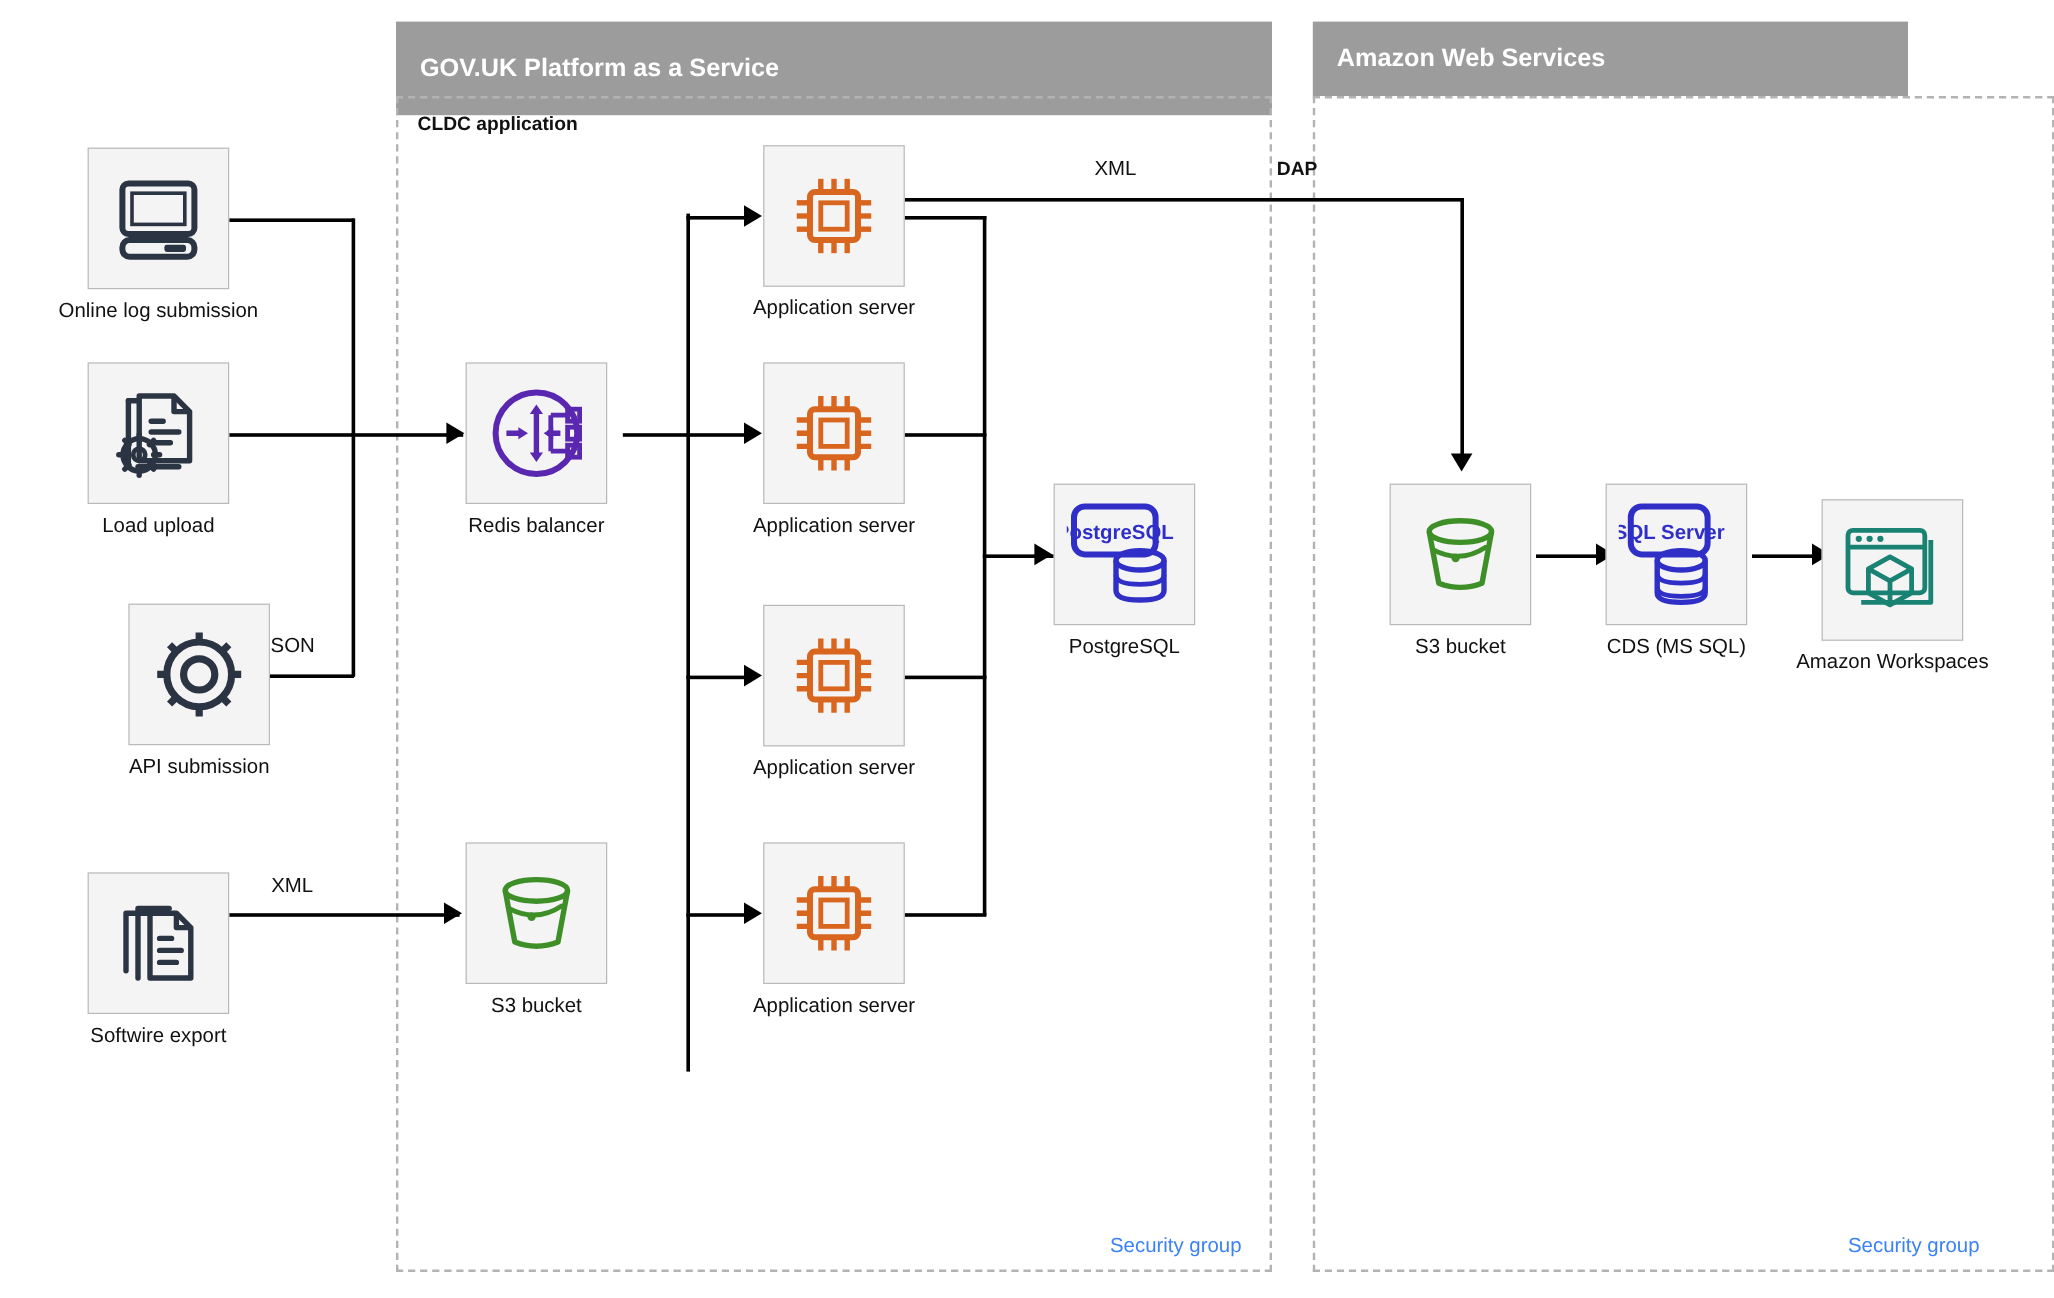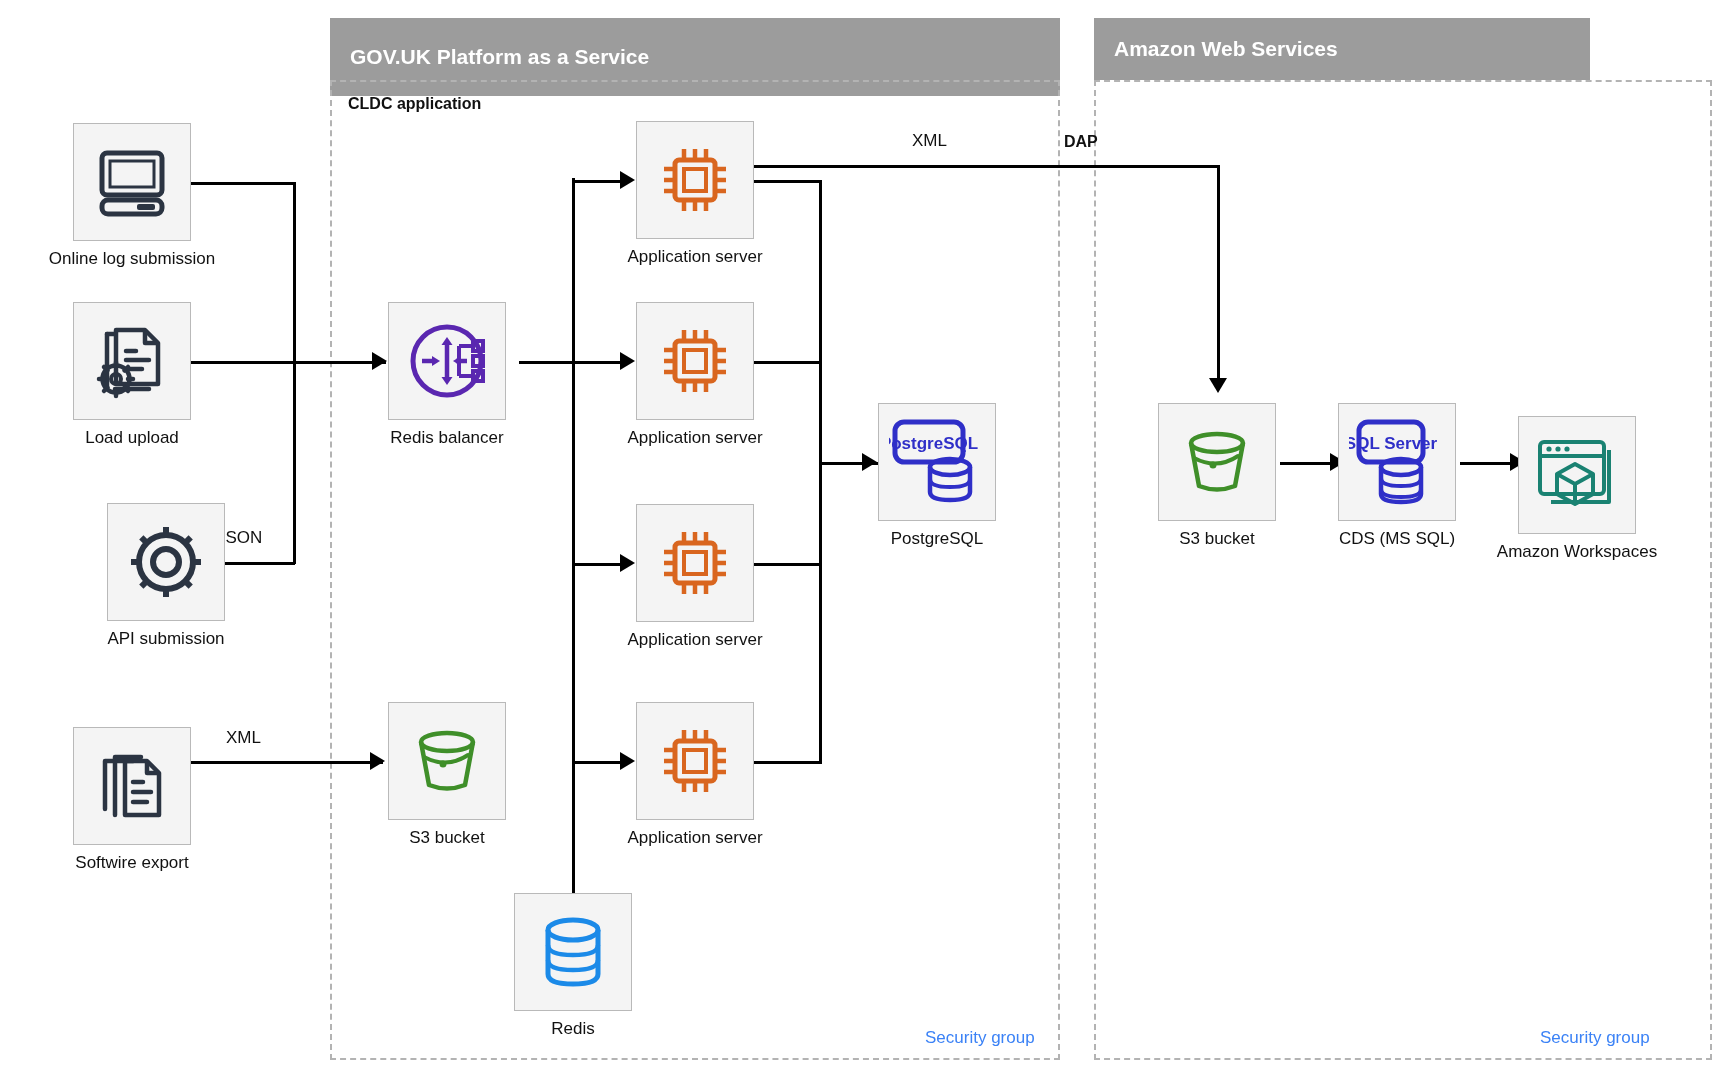--- a/index.html
+++ b/index.html
@@ -293,31 +293,20 @@
             <path d="M9 51 L20 51"></path>
           <path d="M60 29 L71 29"></path>
             <path d="M60 40 L71 40"></path>
             <path d="M60 51 L71 51"></path>
         </g>
       </svg>
     </div>
     <div class="node-label">Application server</div>
   </div>
 
-  <div class="node" style="left:514px;top:893px;">
-    <div class="tile">
-      <svg width="72" height="78" viewBox="0 0 72 78">
-        <ellipse cx="36" cy="17" rx="25" ry="10" fill="none" stroke="#1b8ae8" stroke-width="5"></ellipse>
-        <path d="M11 17 L11 61 Q11 71 36 71 Q61 71 61 61 L61 17" fill="none" stroke="#1b8ae8" stroke-width="5"></path>
-        <path d="M11 32 Q11 42 36 42 Q61 42 61 32" fill="none" stroke="#1b8ae8" stroke-width="4.5"></path>
-        <path d="M11 47 Q11 57 36 57 Q61 57 61 47" fill="none" stroke="#1b8ae8" stroke-width="4.5"></path>
-      </svg>
-    </div>
-    <div class="node-label">Redis</div>
-  </div>
 
   <div class="node" style="left:878px;top:403px;">
     <div class="tile">
       <svg width="96" height="92" viewBox="0 0 96 92">
         <rect x="6" y="6" width="68" height="40" rx="9" fill="none" stroke="#2f2fc8" stroke-width="5"></rect>
         <text x="40" y="33" text-anchor="middle" font-family="Liberation Sans, sans-serif" font-size="17" font-weight="bold" fill="#2f2fc8">PostgreSQL</text>
         <ellipse cx="61" cy="51" rx="20" ry="8" fill="none" stroke="#2f2fc8" stroke-width="4.5"></ellipse>
         <path d="M41 51 L41 76 Q41 84 61 84 Q81 84 81 76 L81 51" fill="none" stroke="#2f2fc8" stroke-width="4.5"></path>
         <path d="M41 63 Q41 71 61 71 Q81 71 81 63" fill="none" stroke="#2f2fc8" stroke-width="4"></path>
       </svg>

